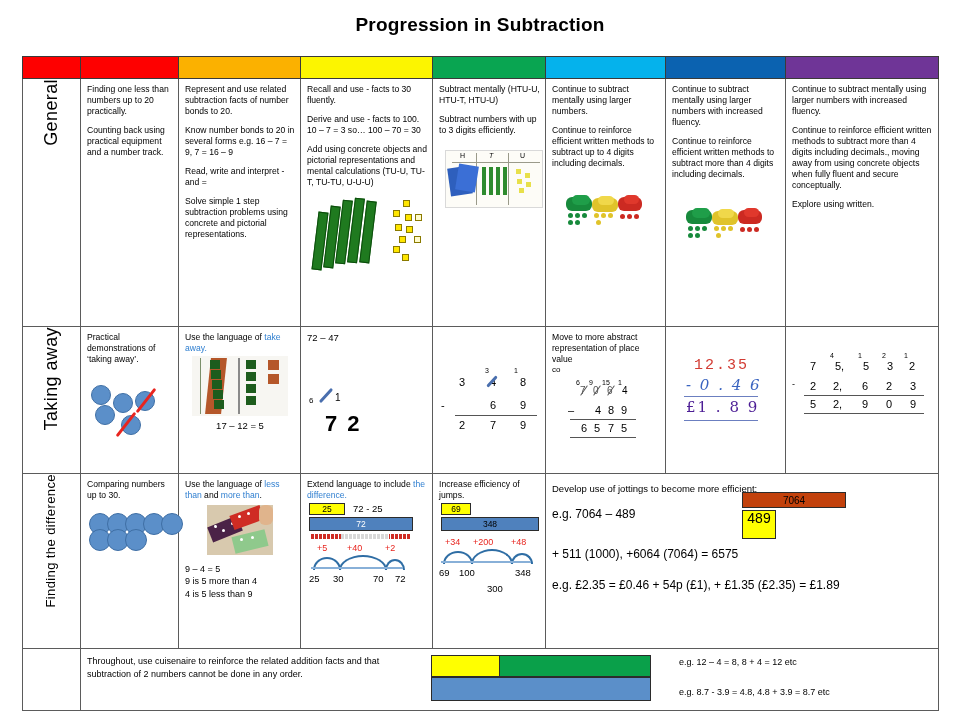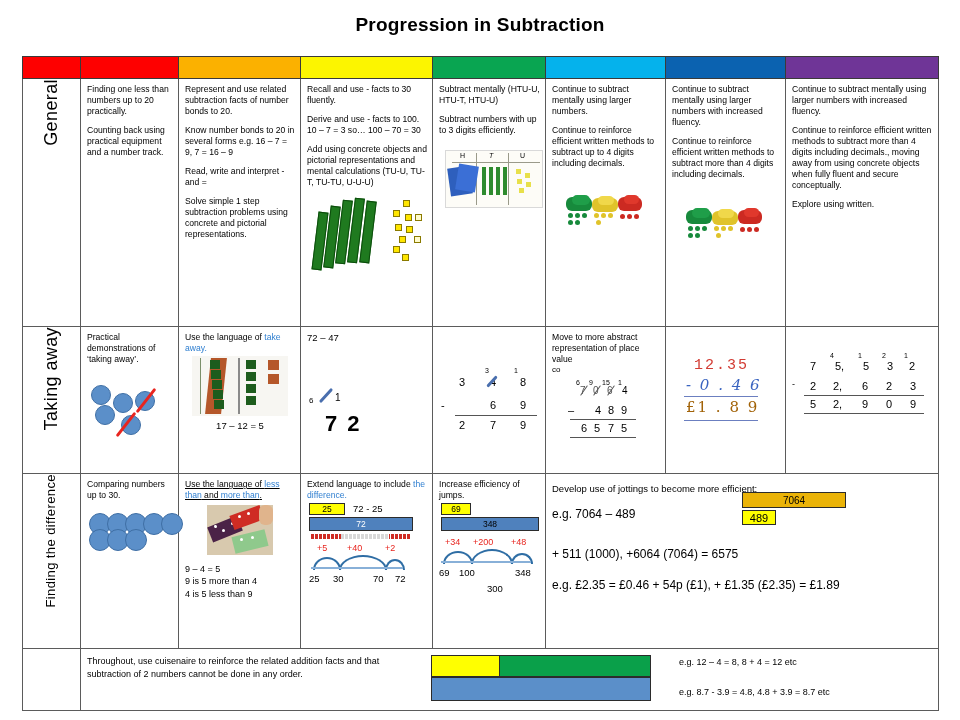--- a/index.html
+++ b/index.html
@@ -66,41 +66,41 @@
   .slash{position:absolute;background:#e8251f;height:3px;border-radius:2px;transform-origin:center;}
 
   
   .dot{position:absolute;border-radius:50%;}
 
   
   .bar{position:absolute;box-sizing:border-box;border:1px solid #2b2b2b;
        font-size:8.5px;text-align:center;line-height:11px;}
   .bar-yellow{background:#ffff00;}
   .bar-blue{background:#4f81bd;color:#000;}
-  .bar-orange{background:#eab308;}
+  .bar-orange{background:#c2410c;}
   .bar-green{background:#0aa04a;}
   .bar-steel{background:#5b8fc9;}
 
   
   .arc{position:absolute;border:2px solid #2e6da4;border-bottom:none;
        border-radius:50% 50% 0 0/100% 100% 0 0;height:11px;}
   .redlbl{position:absolute;color:#e8251f;font-size:9px;}
   .numlbl{position:absolute;font-size:9.5px;}
 
   
   .colsub{position:absolute;font-size:11px;font-family:"Liberation Sans",sans-serif;}
   .colsub .dg{position:absolute;}
   .colsub .sup{position:absolute;font-size:7px;}
   .rule{position:absolute;background:#555;height:1px;}
 
   
   .hand{position:absolute;font-family:"DejaVu Serif",serif;font-size:15px;}
   .hand.red{color:#d23b33;font-family:Liberation Mono, monospace;}
   .hand.blue{color:#3a64c0;font-style:italic;}
-  .hand.pink{color:#a16207;}
+  .hand.pink{color:#4c1d95;}
 
   
   .photo{position:absolute;overflow:hidden;border:1px solid #d9d9d9;background:#f5f2ec;}
 
   .foot td{font-size:8.4px;}
   .footnote{position:absolute;font-size:9px;}
 </style>
 </head>
 <body>
 
@@ -440,21 +440,21 @@
           <div class="bcirc" style="left:74px;top:4px;width:20px;height:20px;"></div>
           <div class="bcirc" style="left:2px;top:20px;width:20px;height:20px;"></div>
           <div class="bcirc" style="left:20px;top:20px;width:20px;height:20px;"></div>
           <div class="bcirc" style="left:38px;top:20px;width:20px;height:20px;"></div>
         </div>
       </div>
           </td>
 
       <td>
             <div class="cellpad">
-        <p class="t" style="margin-bottom:4px;text-decoration:underline;">
+        <p class="t" style="margin-bottom:4px;">
           <span>Use the language of </span><span class="blue-tx">less than</span><span> and </span><span class="blue-tx">more than</span><span>.</span>
         </p>
         <div class="photo" style="position:relative;margin:0 auto;width:66px;height:50px;background:#d8c9ae;border:none;">
           <div style="position:absolute;left:2px;top:16px;width:32px;height:16px;background:#4b2247;transform:rotate(-22deg);"></div>
           <div style="position:absolute;left:7px;top:20px;width:3px;height:3px;background:#fff;border-radius:50%;transform:rotate(-22deg);"></div>
           <div style="position:absolute;left:15px;top:24px;width:3px;height:3px;background:#fff;border-radius:50%;"></div>
           <div style="position:absolute;left:24px;top:17px;width:3px;height:3px;background:#fff;border-radius:50%;"></div>
           <div style="position:absolute;left:24px;top:5px;width:32px;height:15px;background:#cf2c24;transform:rotate(-20deg);"></div>
           <div style="position:absolute;left:31px;top:10px;width:3px;height:3px;background:#fff;border-radius:50%;"></div>
           <div style="position:absolute;left:40px;top:7px;width:3px;height:3px;background:#fff;border-radius:50%;"></div>
@@ -527,21 +527,21 @@
           </td>
 
       <td colspan="3">
             <div class="cellpad" style="position:relative;">
         <div style="font-size:9.5px;margin-top:4px;">Develop use of jottings to become more efficient:</div>
         <div style="font-size:12px;margin-top:12px;">e.g. 7064 – 489</div>
         <div style="font-size:12px;margin-top:24px;"> + 511 (1000), +6064 (7064) = 6575</div>
         <div style="font-size:12px;margin-top:16px;">e.g. £2.35 = £0.46        + 54p (£1), + £1.35 (£2.35) = £1.89</div>
 
         <div class="bar bar-orange" style="position:absolute;left:196px;top:18px;width:104px;height:16px;line-height:15px;font-size:10px;">7064</div>
-        <div class="bar bar-yellow" style="position:absolute;left:196px;top:36px;width:34px;height:15px;line-height:14px;font-size:11px;">489</div>
+        <div class="bar bar-yellow" style="position:absolute;left:196px;top:36px;width:34px;height:29px;line-height:14px;font-size:14px;">489</div>
       </div>
           </td>
     </tr>
 
     <tr class="foot" style="height:62px">
       <td></td>
       <td colspan="7">
             <div class="cellpad" style="position:relative;height:58px;">
         <div style="position:absolute;left:6px;top:6px;width:300px;font-size:9px;line-height:1.45;">Throughout, use cuisenaire to reinforce the related addition facts and that subtraction of 2 numbers cannot be done in any order.</div>
 

